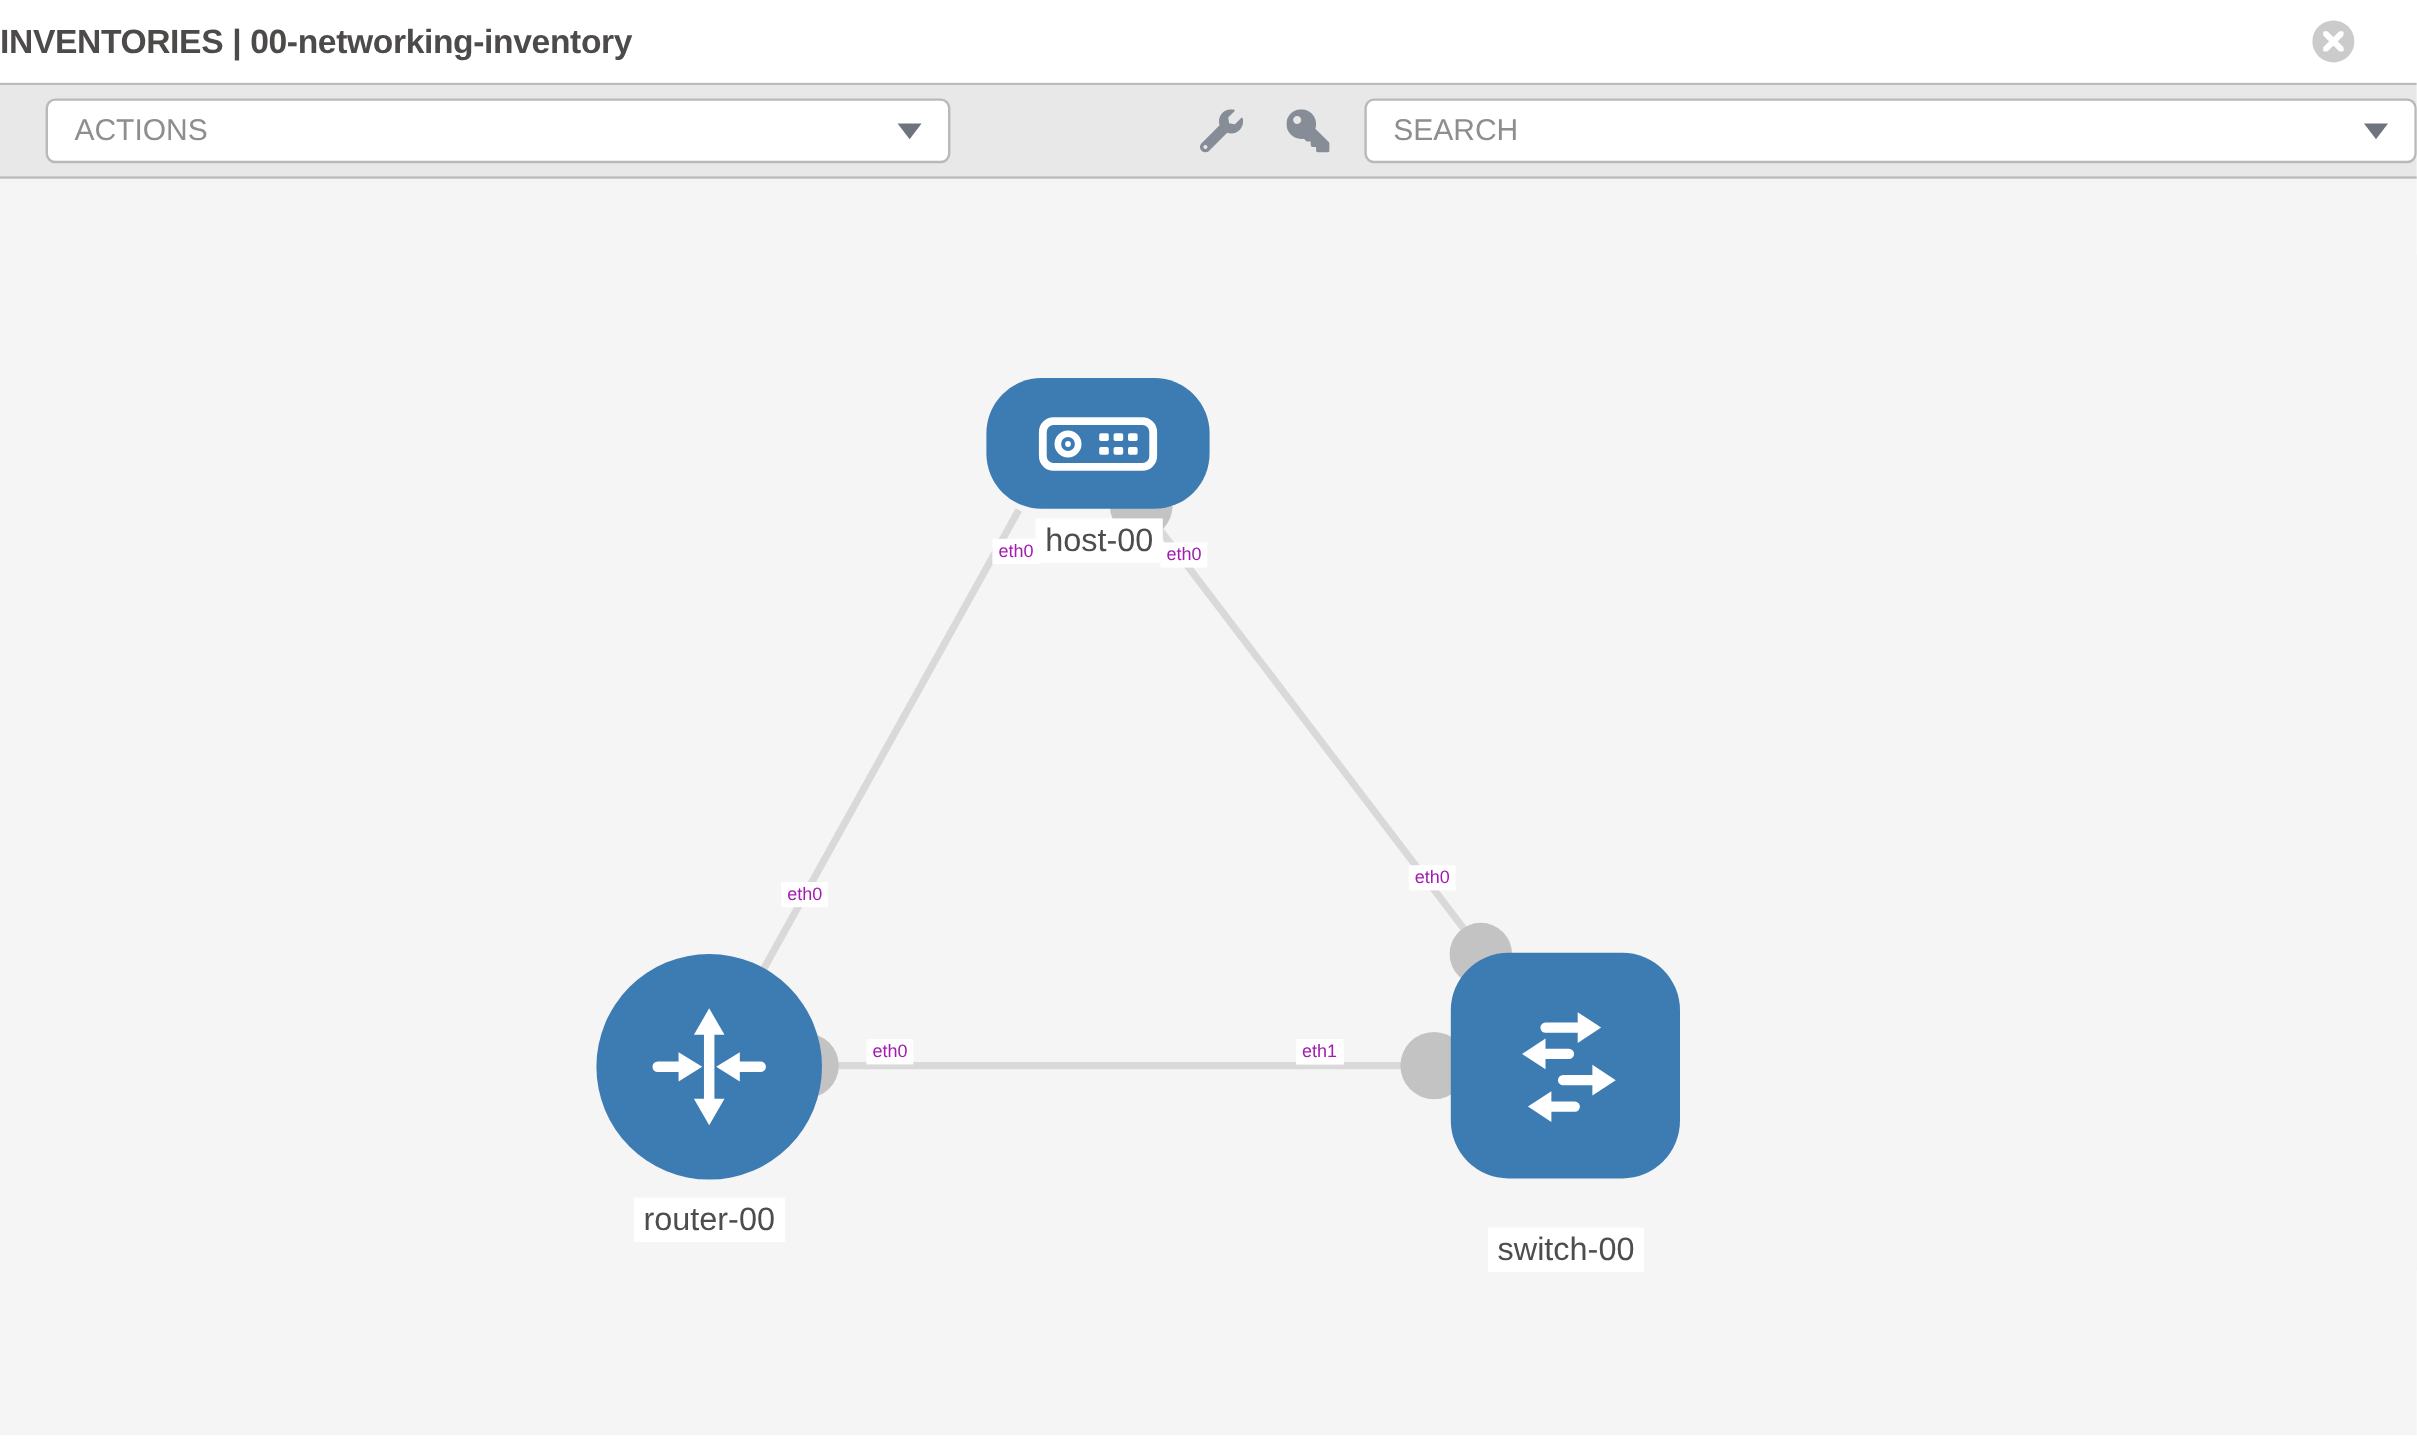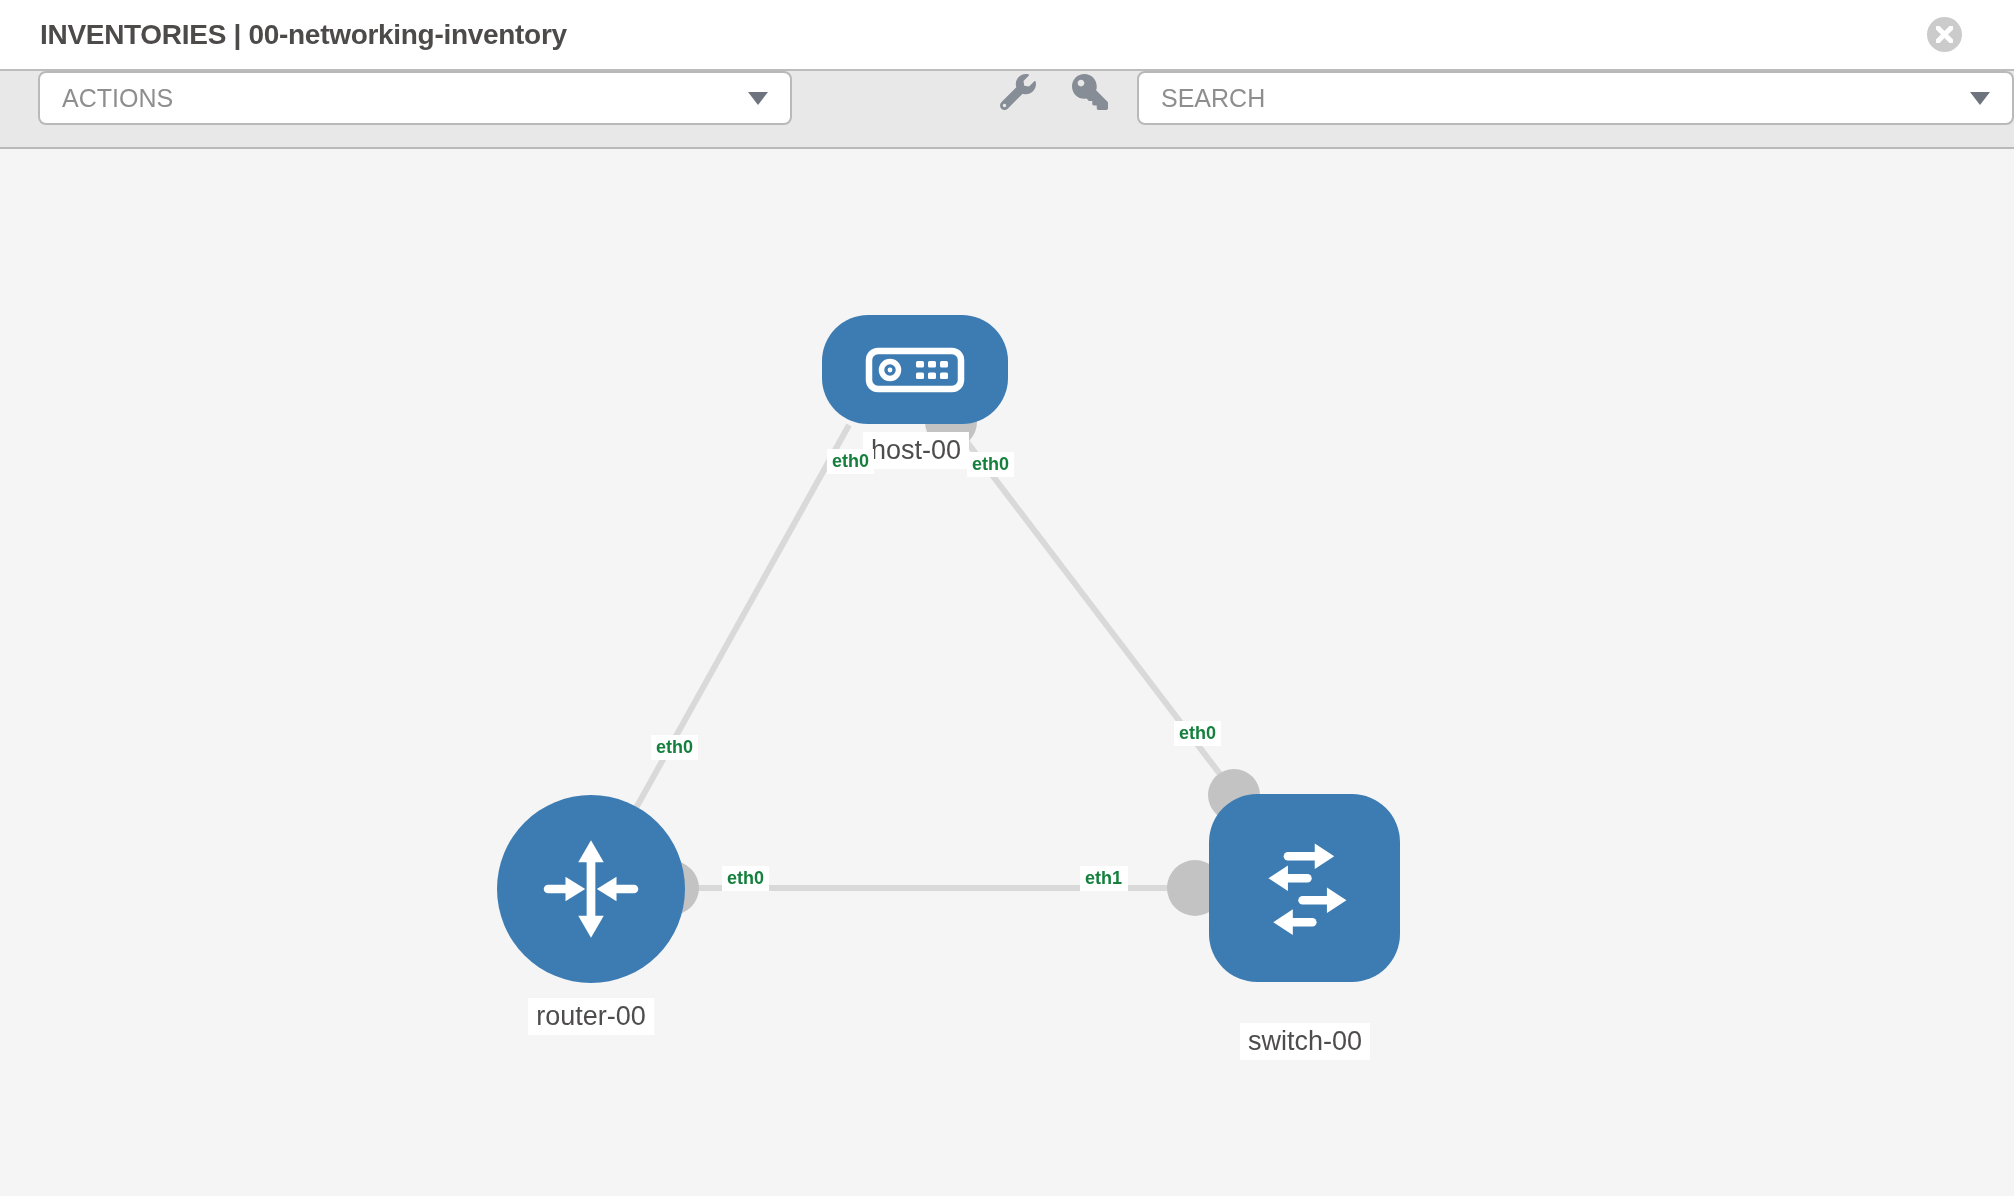--- a/index.html
+++ b/index.html
@@ -2,27 +2,27 @@
 <html><head>
 <meta charset="utf-8">
 <style>
   * { margin:0; padding:0; box-sizing:border-box; }
   html,body { width:2014px; height:1200px; overflow:hidden;
               font-family:"Liberation Sans","DejaVu Sans",sans-serif; background:#fff; }
 
   
   .header { height:71px; background:#ffffff; border-bottom:2px solid #bcbcbc;
             display:flex; align-items:center; }
-  .page-title { padding-left:40px; font-size:28px; font-weight:bold; color:#4d4a4a; letter-spacing:-0.3px; }
+  .page-title { font-size:28px; font-weight:bold; color:#4d4a4a; letter-spacing:-0.3px; }
   .close-btn { margin-left:auto; margin-right:52px; width:35px; height:35px; border-radius:50%;
                background:#cbcbcb; display:flex; align-items:center; justify-content:center; cursor:pointer; }
 
   
   .toolbar { height:78px; background:#e8e8e8; border-bottom:2px solid #b9b9b9;
-             display:flex; align-items:flex-start; }
+             display:flex; align-items:center; }
   .selectbox { height:54px; background:#fff; border:2px solid #b9b9b9; border-radius:8px;
                display:flex; align-items:center; justify-content:space-between;
                padding:0 22px; font-size:25px; color:#8e8e8e; cursor:pointer; }
   .selectbox.actions { margin-left:38px; width:800px; }
   .selectbox.search  { margin-left:26px; width:931px; }
   .caret { width:0; height:0; border-left:10px solid transparent; border-right:10px solid transparent;
            border-top:13px solid #6e747d; }
   .tool-icons { margin-left:205px; display:flex; gap:30px; align-items:center; }
   .tool-btn { width:42px; height:42px; display:flex; align-items:center; justify-content:center; cursor:pointer; }
 
@@ -35,22 +35,22 @@
   .node-host   { left:822px; top:166px; width:186px; height:109px; border-radius:46px; }
   .node-router { left:497px; top:646px; width:188px; height:188px; border-radius:50%; }
   .node-switch { left:1209px; top:645px; width:191px; height:188px; border-radius:48px; }
 
   .node-label { position:absolute; z-index:3; background:#ffffff; color:#4e4c4c;
                 font-size:27px; padding:3px 8px; transform:translateX(-50%); white-space:nowrap; }
   .lbl-host   { left:916px;  top:283px; }
   .lbl-router { left:591px;  top:849px;text-align:right; }
   .lbl-switch { left:1305px; top:874px; }
 
-  .if-label { position:absolute; z-index:3; background:#ffffff; color:#15803d;
-              font-size:18px; padding:2px 5px; white-space:nowrap;font-weight:bold; }
+  .if-label { position:absolute; z-index:3; background:#ffffff; color:#a21caf;
+              font-size:15px; padding:2px 5px; white-space:nowrap; }
   .if-host-left    { left:827px;  top:300px; }
   .if-host-right   { left:967px;  top:303px; }
   .if-l1-mid       { left:651px;  top:586px; }
   .if-l2-mid       { left:1174px; top:572px; }
   .if-l3-router    { left:722px;  top:717px; }
   .if-l3-sw-back   { left:1081px; top:717px; z-index:3; }
   .if-l3-sw-front  { left:1080px; top:717px; z-index:4; }
 
   
   .zoom-panel { position:absolute; right:0; bottom:0; width:390px; height:115px; z-index:5;

